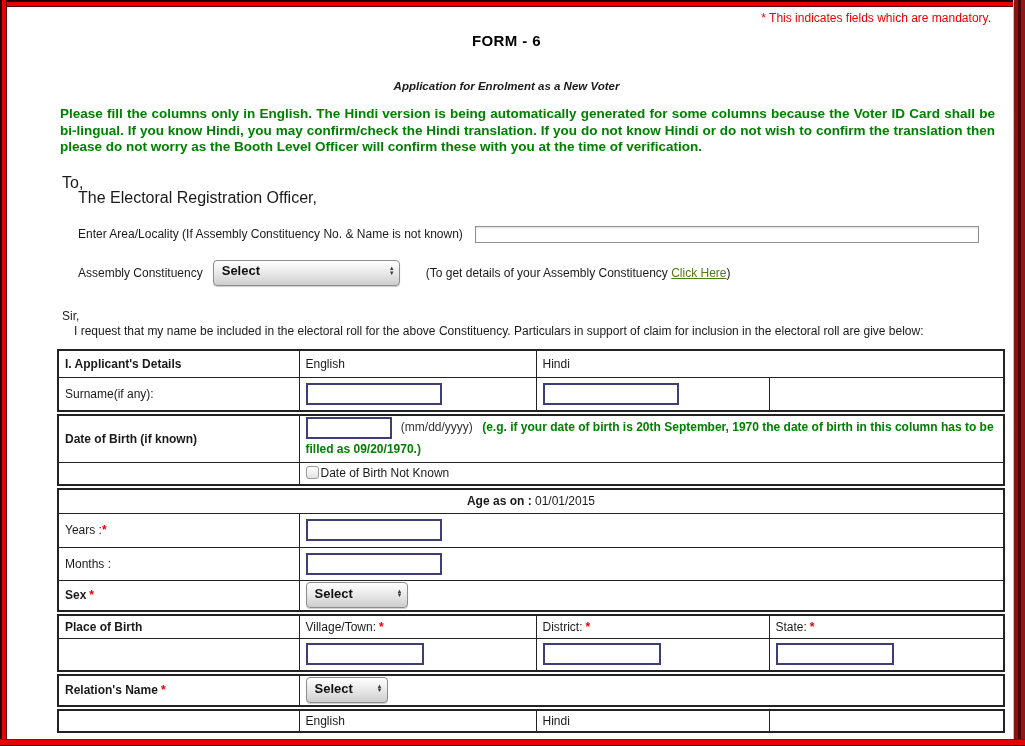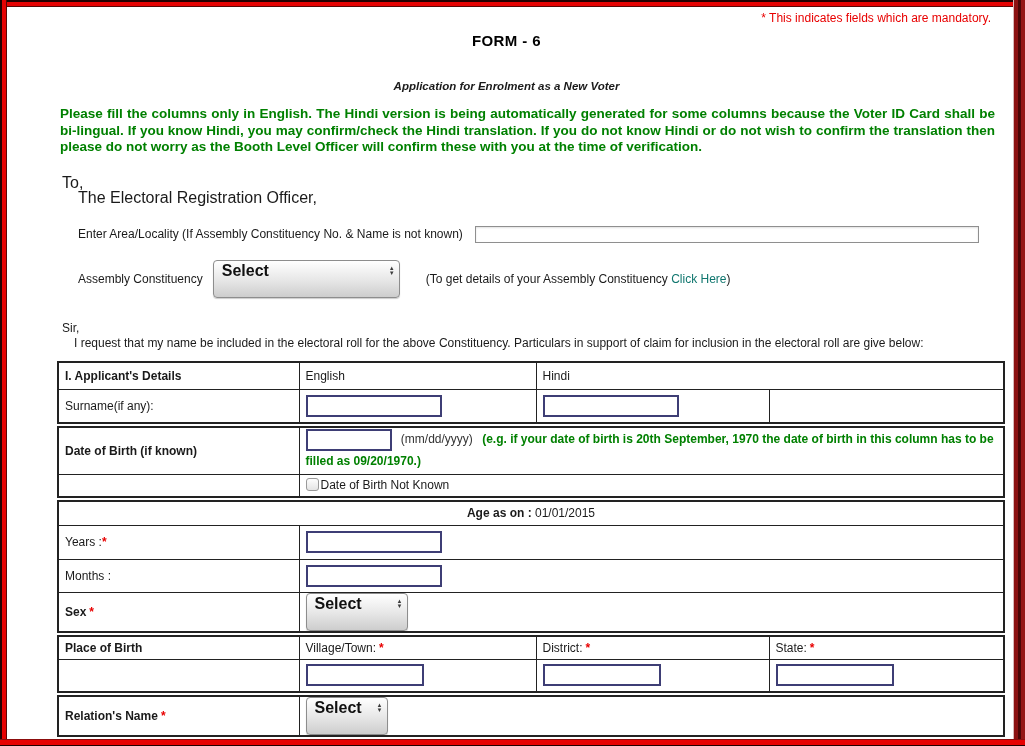--- a/index.html
+++ b/index.html
@@ -27,27 +27,27 @@
 
   .to-block{margin:19px 0 0 62px;font-size:16px;line-height:15px;}
   .to-officer{margin-left:16px;}
 
   .area-row{margin:21px 0 0 78px;display:flex;align-items:center;font-size:12px;}
   .wide-input{margin-left:12px;width:498px;height:13px;border:1px solid #8f8f8f;
               box-shadow:inset 0 1px 2px rgba(0,0,0,.12);}
 
   .assembly-row{margin:17px 0 0 78px;display:flex;align-items:center;font-size:12px;}
   .assembly-note{margin-left:26px;}
-  .link{color:#0f766e;cursor:pointer;}
+  .link{color:#4d7c0f;text-decoration:underline;cursor:pointer;}
 
   .mac-select{display:inline-flex;align-items:center;justify-content:space-between;
       height:20px;border:1px solid #8d8d8d;border-radius:4px;
       background:linear-gradient(#ffffff,#e6e6e6 55%,#cdcdcd);
-      box-shadow:0 1px 1px rgba(0,0,0,.2);padding:0 4px 16px 8px;
-      font-size:16px;font-weight:bold;color:#111;cursor:pointer;}
+      box-shadow:0 1px 1px rgba(0,0,0,.2);padding:0 4px 4px 8px;
+      font-size:13px;font-weight:bold;color:#111;cursor:pointer;}
   .sel-assembly{margin-left:10px;width:173px;}
   .sel-sex{width:88px;}
   .sel-relation{width:68px;}
   .stepper{display:inline-flex;flex-direction:column;align-items:center;color:#3c3c3c;
            font-size:6px;line-height:4.5px;margin-left:6px;font-weight:normal;}
   .stepper::before{content:"▲";}
   .stepper::after{content:"▼";}
 
   .sir-block{margin:23px 0 0 62px;font-size:12px;line-height:15px;}
   .sir-request{margin-left:12px;}

